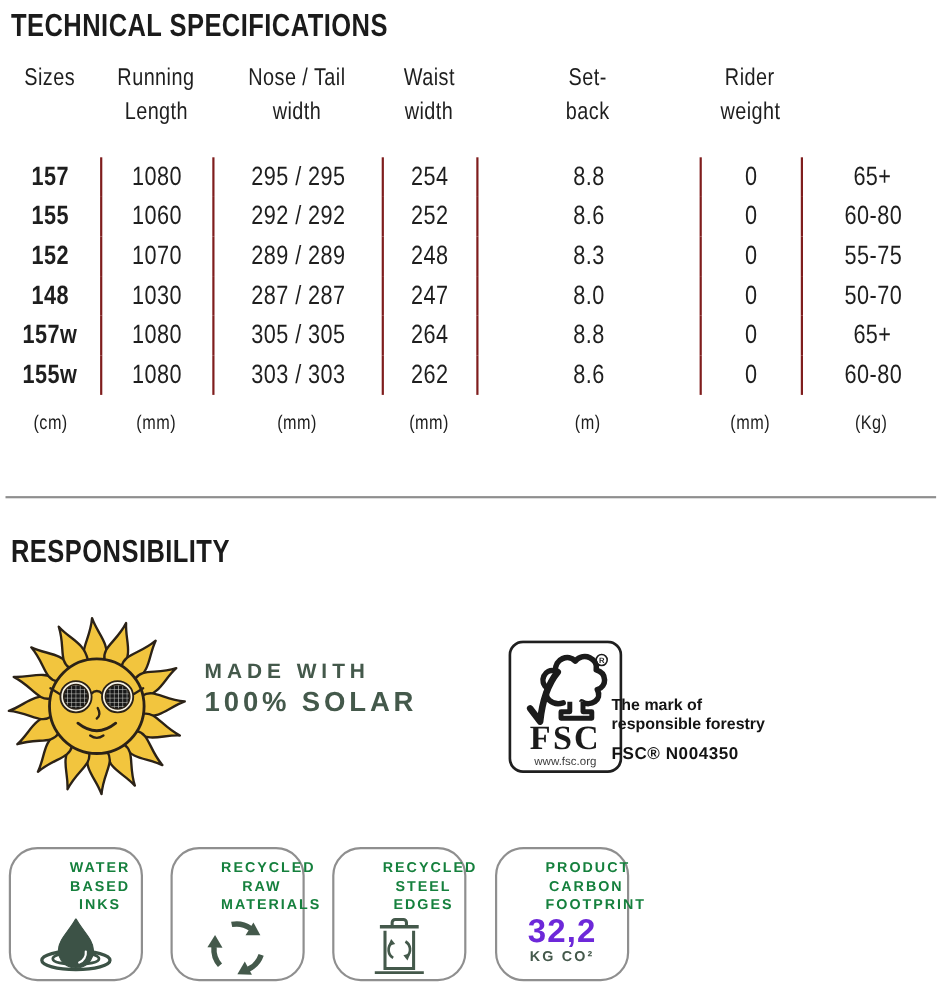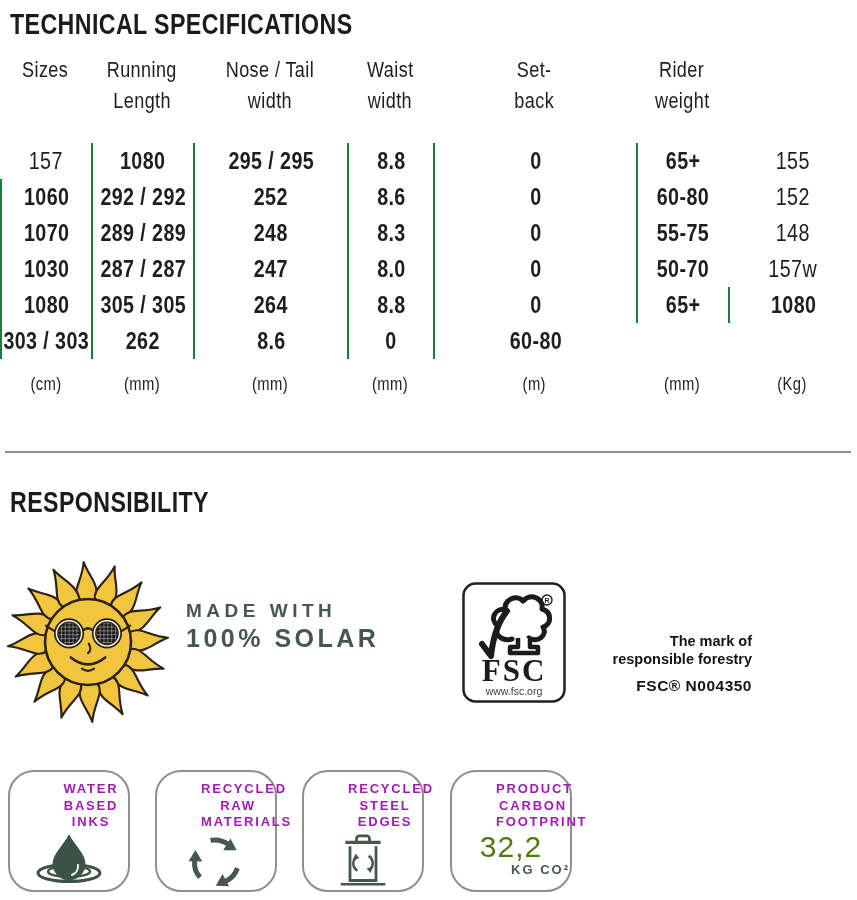--- a/index.html
+++ b/index.html
@@ -12,46 +12,46 @@
   .cxl { display:inline-block; transform:scaleX(0.80); transform-origin:0 50%; white-space:nowrap; letter-spacing:0.5px; }
 
   h1.title { margin:0; position:absolute; top:8px; left:10px; font-size:29px; font-weight:700; color:#1b1b1b; }
   h2.resp-title { margin:0; position:absolute; top:486px; left:10px; font-size:29px; font-weight:700; color:#1b1b1b; }
 
   .grid { display:grid; grid-template-columns:91px 102px 154px 86px 203px 92px 129px; }
   .spec-table { position:absolute; top:54px; left:0; width:857px; }
   .th { display:flex; flex-direction:column; align-items:center; font-size:22px; line-height:31px; font-weight:400; color:#1e1e1e; }
   .tbody { margin-top:27px; }
   .td { height:36px; display:flex; align-items:center; justify-content:center; font-size:24px; color:#1e1e1e; }
-  .td.d { border-left:2px solid #15803d;font-weight:bold; }
-  .td.sz { font-weight:400;justify-content:center; }
+  .td.d { border-left:2px solid #7f1d1d; }
+  .td.sz { font-weight:700;justify-content:center; }
   .tunits { margin-top:15px; }
   .tu { display:flex; align-items:center; justify-content:center; font-size:18px; color:#1e1e1e; }
 
   .rule { position:absolute; top:451px; left:5px; width:846px; height:0; border-top:2.5px solid #8e8e8e; }
 
   .sun-wrap { position:absolute; top:556px; left:2px; width:172px; height:172px; }
   .solar-text { position:absolute; top:599px; left:186px; color:#44594b; font-weight:700; }
   .solar-text .l1 { font-size:19px; letter-spacing:4.5px; line-height:24px; }
   .solar-text .l2 { font-size:25px; letter-spacing:3.5px; line-height:31px; }
   .solar-text .l3 { font-size:25px; letter-spacing:6px;   line-height:31px; }
 
   .fsc-wrap { position:absolute; top:582px; left:462px; width:104px; height:121px;border-radius:12px; }
-  .fsc-side { position:absolute; top:632px; left:556px; width:196px; text-align:right; color:#141414; }
+  .fsc-side { position:absolute; top:632px; left:556px; width:196px; text-align:left; color:#141414; }
   .fsc-side .mark { font-size:14.5px; font-weight:700; line-height:18px; }
   .fsc-side .lic  { margin-top:9px; font-size:15.5px; font-weight:700; letter-spacing:0.5px; }
 
   .badge { position:absolute; top:770px; width:122px; height:122px; box-sizing:border-box;
            border:2px solid #8f8f8f; border-radius:26px; background:#fff; text-align:center; padding-top:9px; }
   .badge.b1 { left:8px; } .badge.b2 { left:155px; } .badge.b3 { left:302px; } .badge.b4 { left:450px; }
-  .bl { display:block; font-size:13px; font-weight:700; letter-spacing:1.8px; line-height:16.5px; color:#a21caf;padding-left:44px; }
+  .bl { display:block; font-size:13px; font-weight:700; letter-spacing:1.8px; line-height:16.5px; color:#15803d;padding-left:44px; }
   .bicon { margin-top:4px; }
   .b3 .bicon { margin-top:1px; }
-  .bval { display:block; margin-top:1px; font-size:30px; font-weight:400; letter-spacing:1px; color:#4d7c0f; line-height:30px; }
-  .bunit { display:block; font-size:13px; font-weight:700; letter-spacing:2px; color:#44594b;text-align:right; }
+  .bval { display:block; margin-top:1px; font-size:30px; font-weight:700; letter-spacing:1px; color:#6d28d9; line-height:30px; }
+  .bunit { display:block; font-size:13px; font-weight:700; letter-spacing:2px; color:#44594b; }
 </style>
 </head>
 <body>
 
 <div class="page">
 
   <h1 class="title"><span class="cxl">TECHNICAL SPECIFICATIONS</span></h1>
 
   <div class="spec-table">
     <div class="grid thead">
@@ -85,20 +85,23 @@
       <div class="td sz">
           <span class="cx">157</span>
         </div>
       <div class="td d">
           <span class="cx">1080</span>
         </div>
       <div class="td d">
           <span class="cx">295 / 295</span>
         </div>
       <div class="td d">
+          <span class="cx">254</span>
+        </div>
+      <div class="td d">
           <span class="cx">8.8</span>
         </div>
       <div class="td d">
           <span class="cx">0</span>
         </div>
       <div class="td d">
           <span class="cx">65+</span>
         </div>
 
       <div class="td sz">
@@ -182,20 +185,23 @@
       <div class="td d">
           <span class="cx">8.8</span>
         </div>
       <div class="td d">
           <span class="cx">0</span>
         </div>
       <div class="td d">
           <span class="cx">65+</span>
         </div>
 
+      <div class="td sz">
+          <span class="cx">155w</span>
+        </div>
       <div class="td d">
           <span class="cx">1080</span>
         </div>
       <div class="td d">
           <span class="cx">303 / 303</span>
         </div>
       <div class="td d">
           <span class="cx">262</span>
         </div>
       <div class="td d">

